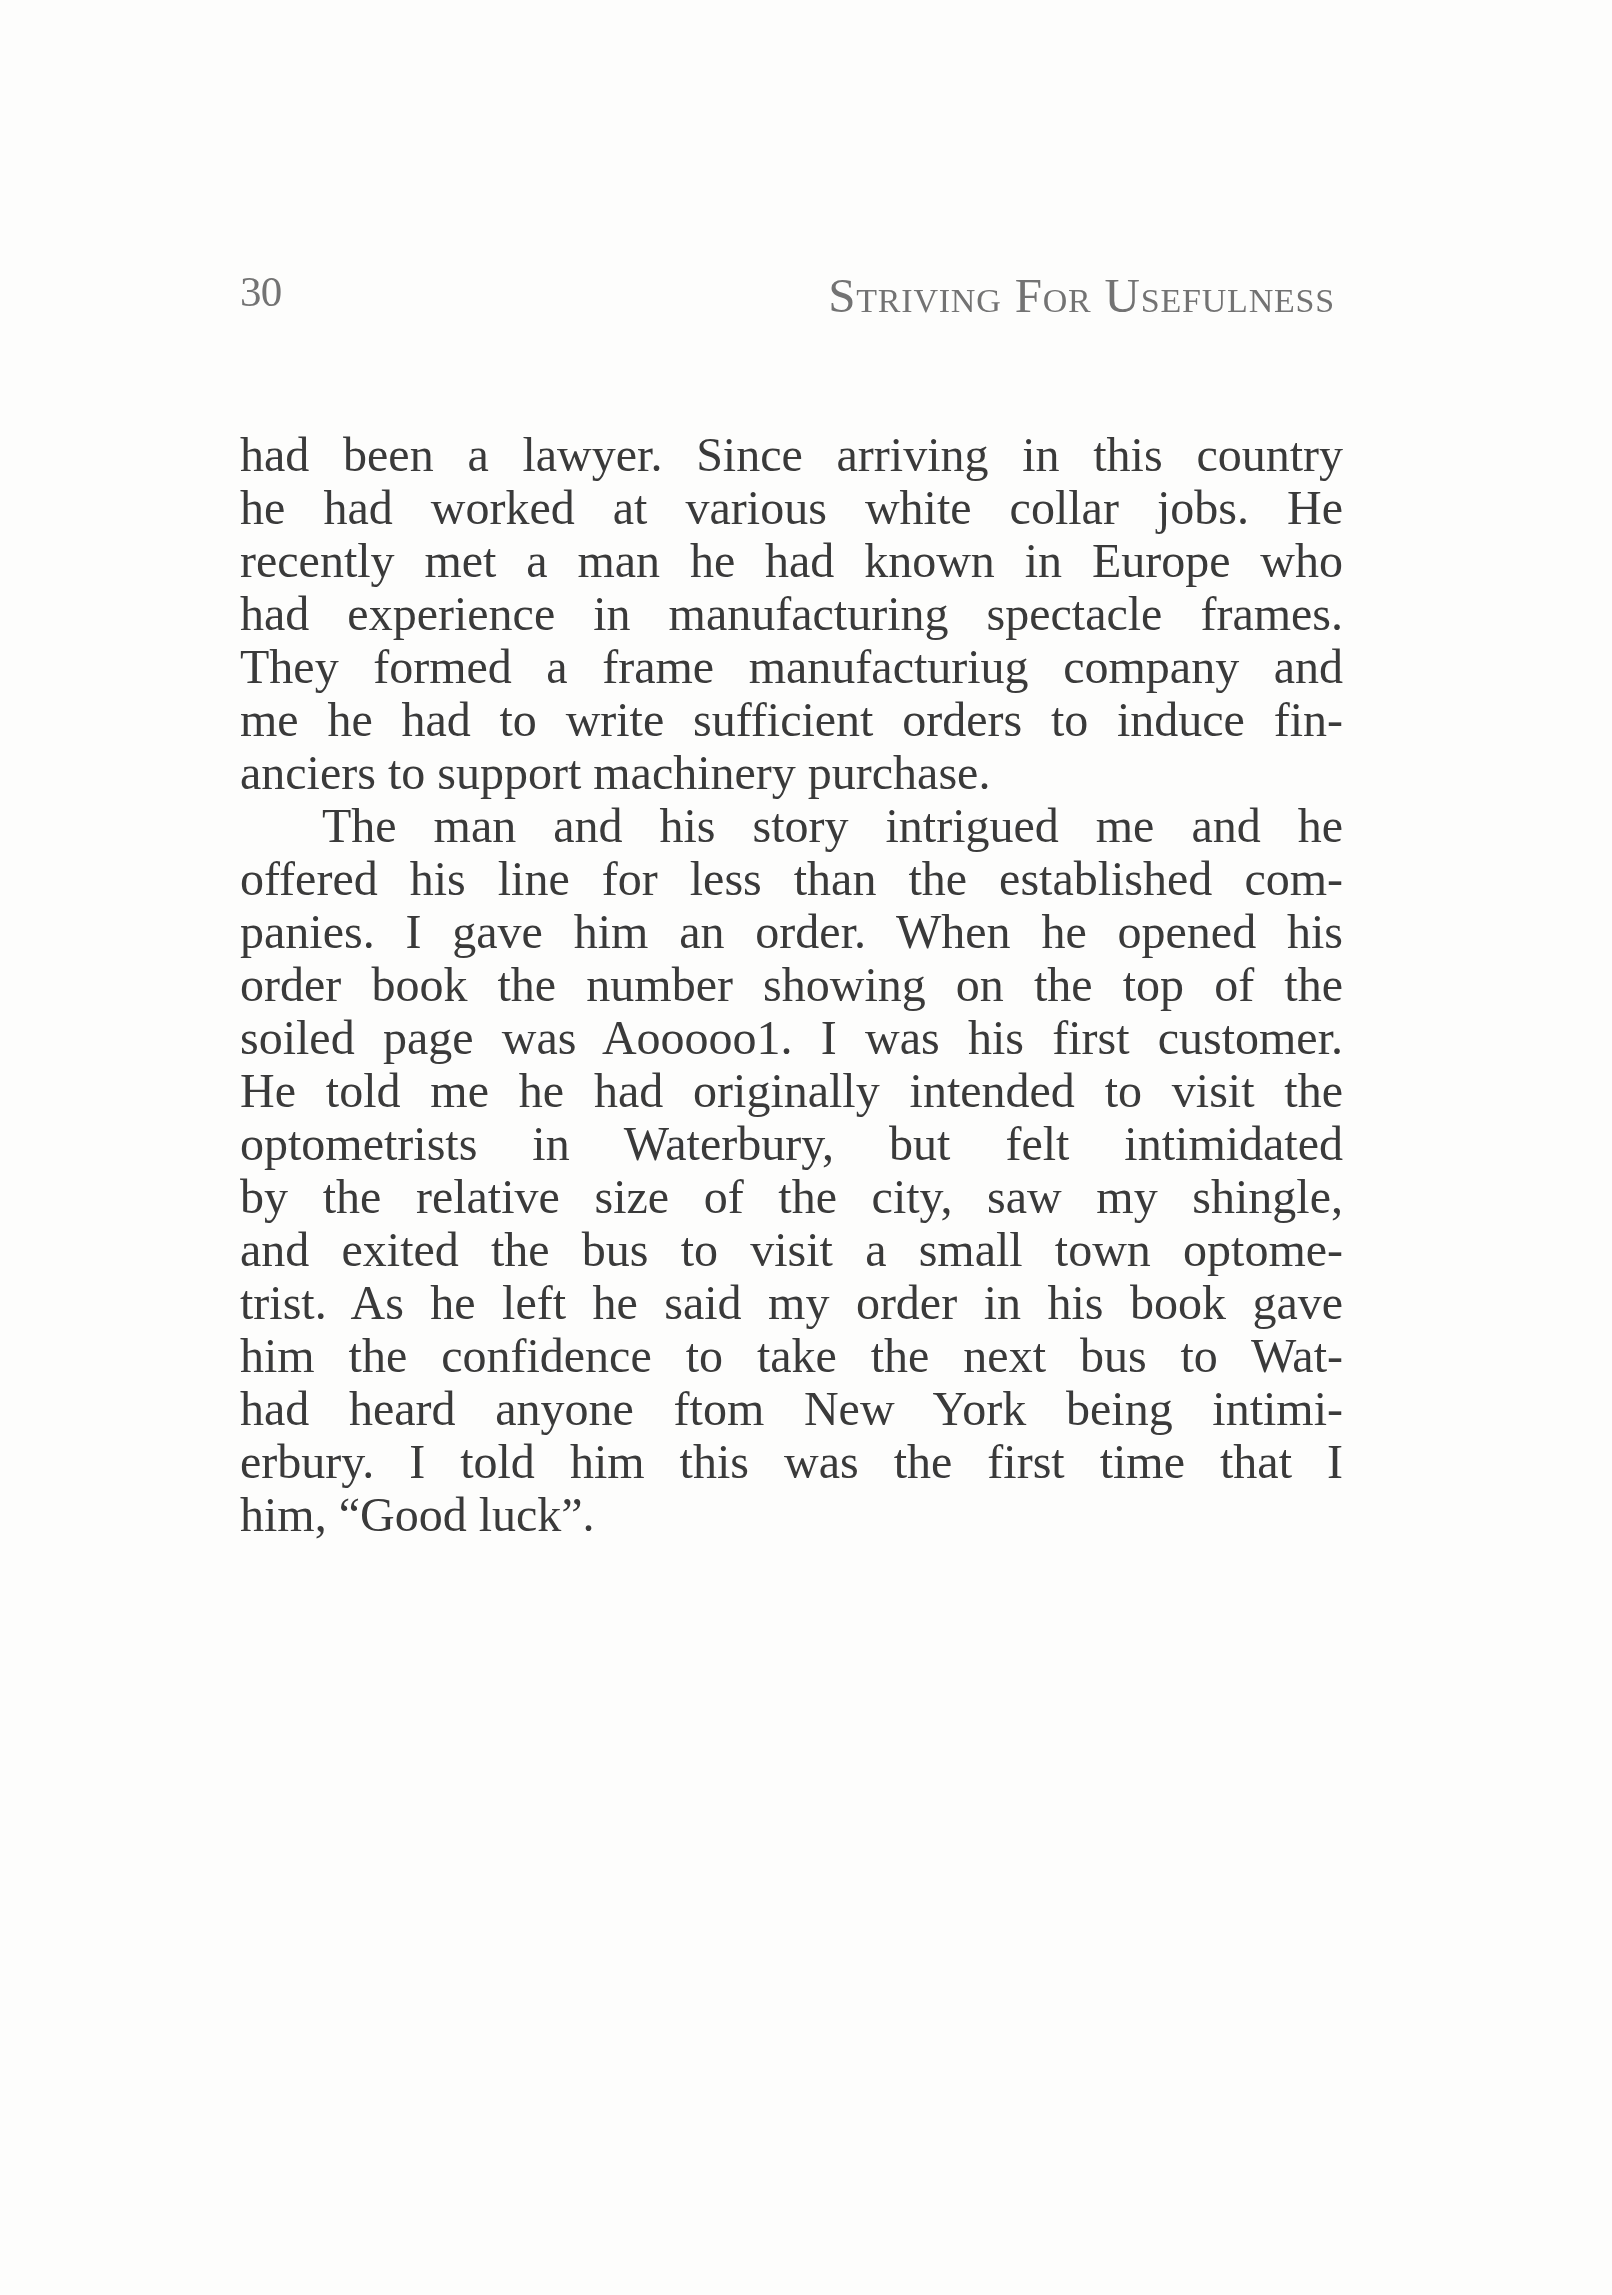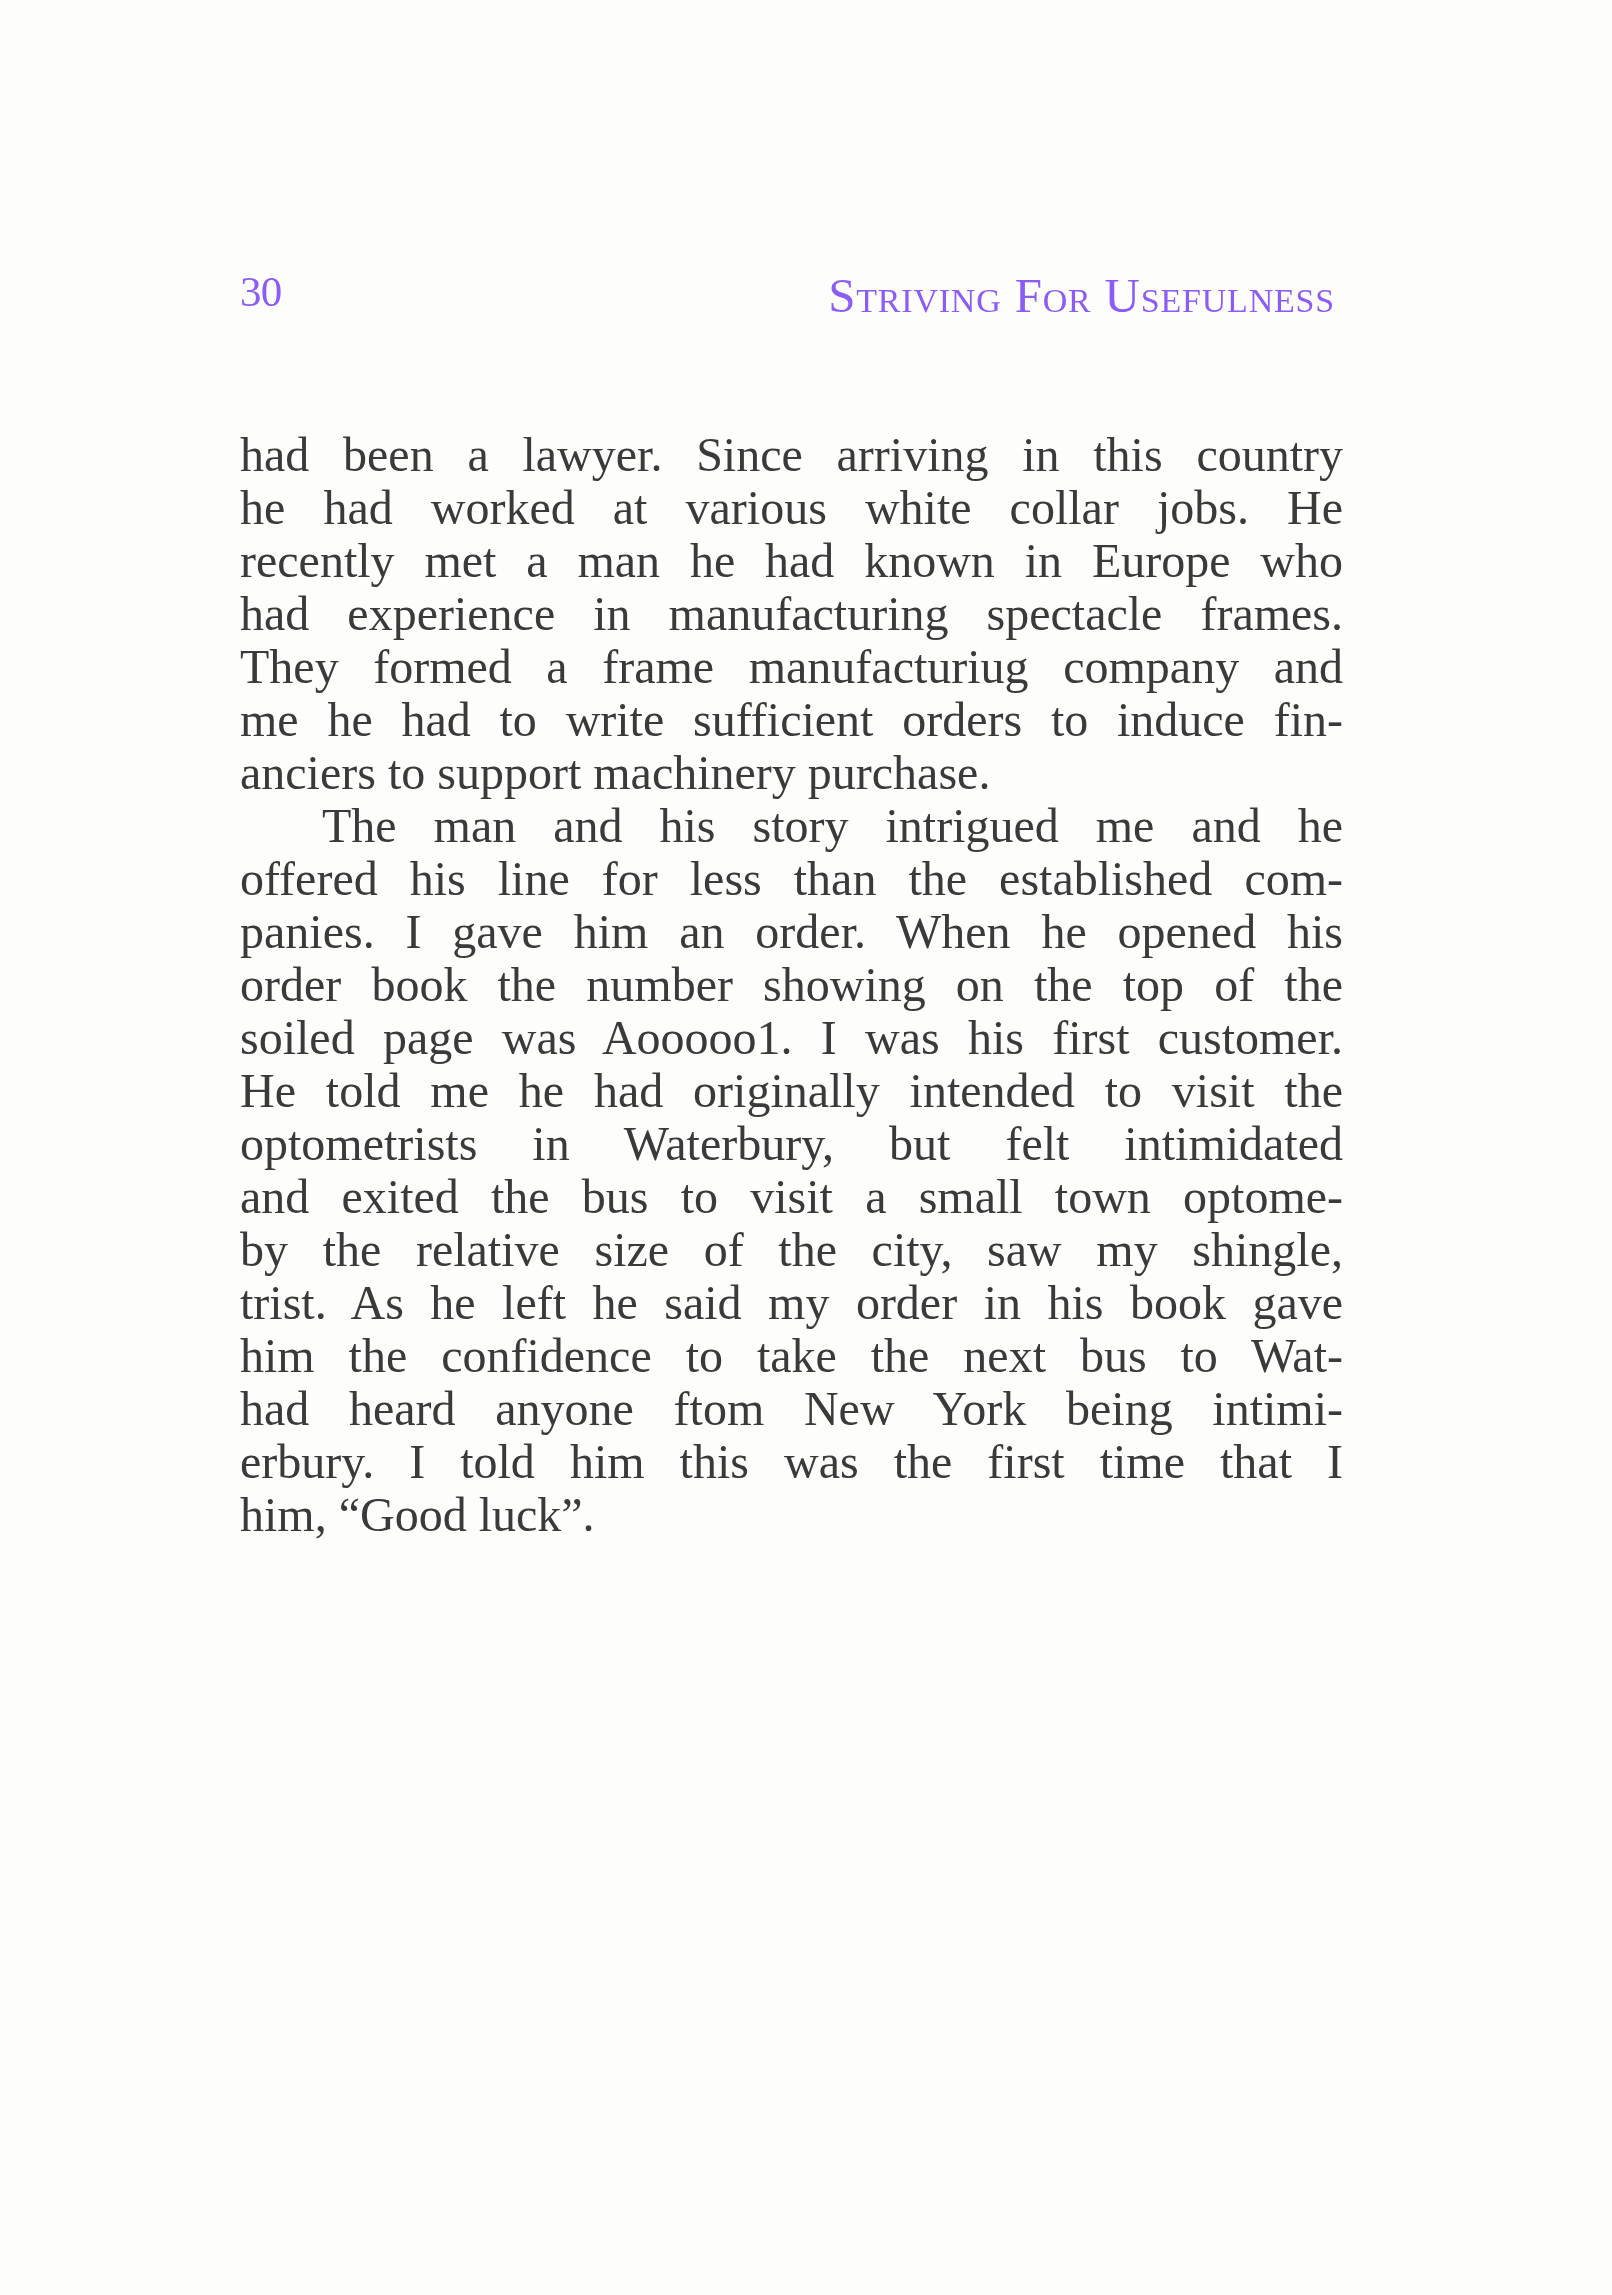--- a/index.html
+++ b/index.html
@@ -21,21 +21,21 @@
       height: 2295px;
       background: #fdfdfc;
     }
     .running-head {
       position: absolute;
       left: 240px;
       top: 262px;
       width: 1095px;
       height: 66px;
       font-family: "Liberation Serif", "DejaVu Serif", serif;
-      color: #8b5cf6;
+      color: #737373;
     }
     .page-number {
       position: absolute;
       left: 0;
       top: 5px;
       font-size: 43px;
       letter-spacing: -0.8px;
     }
     .running-title {
       position: absolute;
@@ -92,22 +92,22 @@
     </div>
 
     <div>
       <span class="line indent">The man and his story intrigued me and he</span>
       <span class="line">offered his line for less than the established com-</span>
       <span class="line">panies. I gave him an order. When he opened his</span>
       <span class="line">order book the number showing on the top of the</span>
       <span class="line">soiled page was Aooooo1. I was his first customer.</span>
       <span class="line">He told me he had originally intended to visit the</span>
       <span class="line">optometrists in Waterbury, but felt intimidated</span>
+      <span class="line">by the relative size of the city, saw my shingle,</span>
       <span class="line">and exited the bus to visit a small town optome-</span>
-      <span class="line">by the relative size of the city, saw my shingle,</span>
       <span class="line">trist. As he left he said my order in his book gave</span>
       <span class="line">him the confidence to take the next bus to Wat-</span>
       <span class="line">had heard anyone ftom New York being intimi-</span>
       <span class="line">erbury. I told him this was the first time that I</span>
       <span class="line last">him, “Good luck”.</span>
     </div>
   </div>
 </div>
 
 

